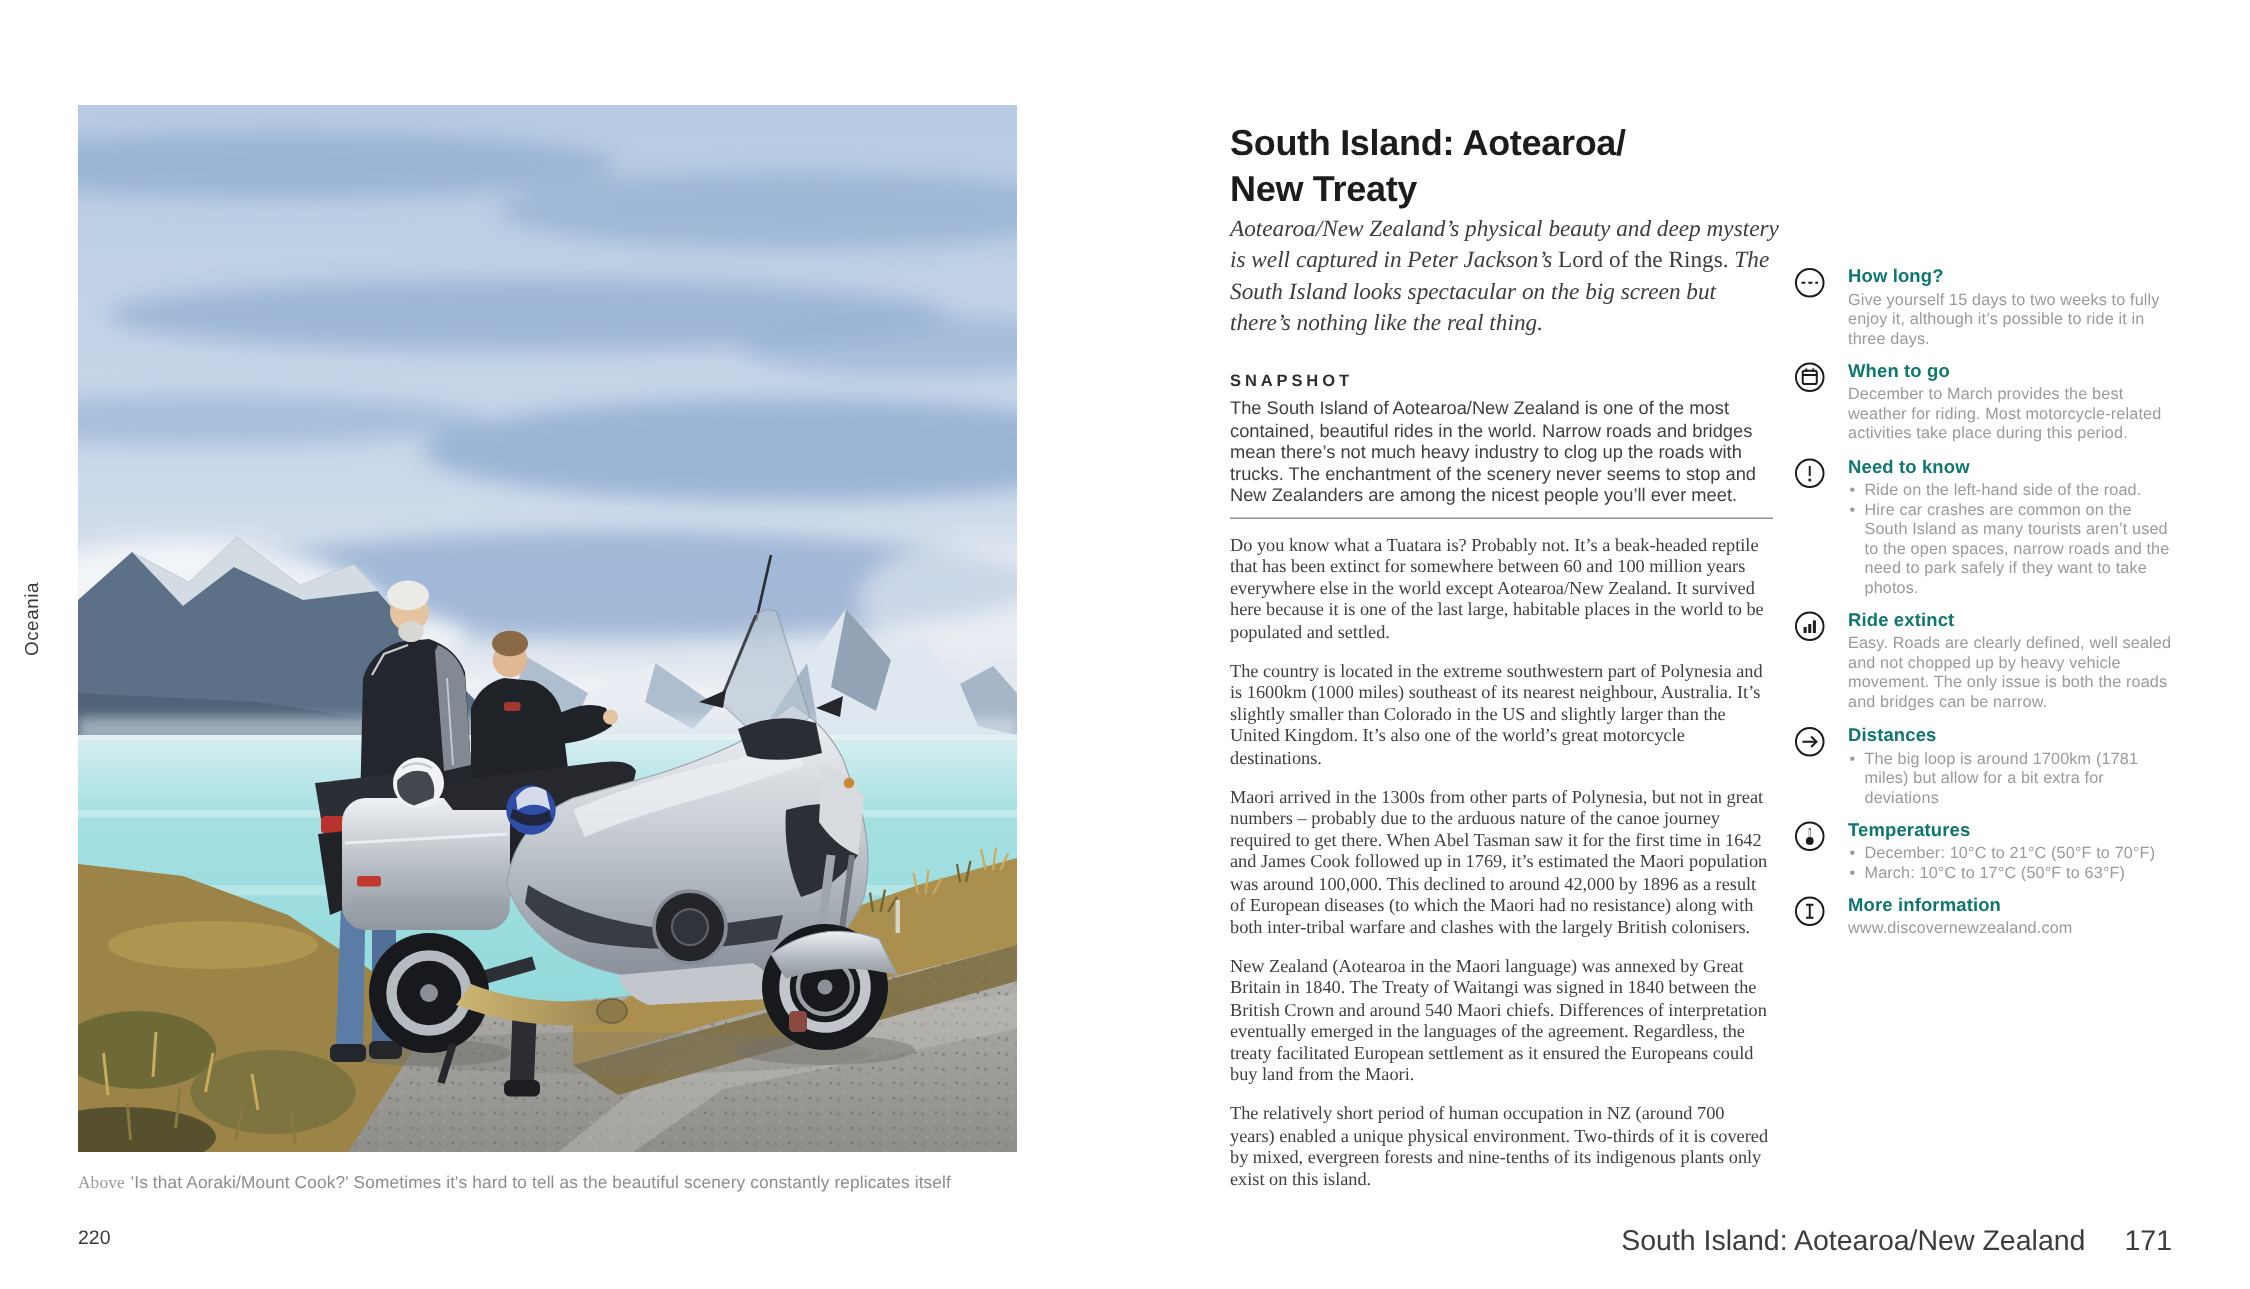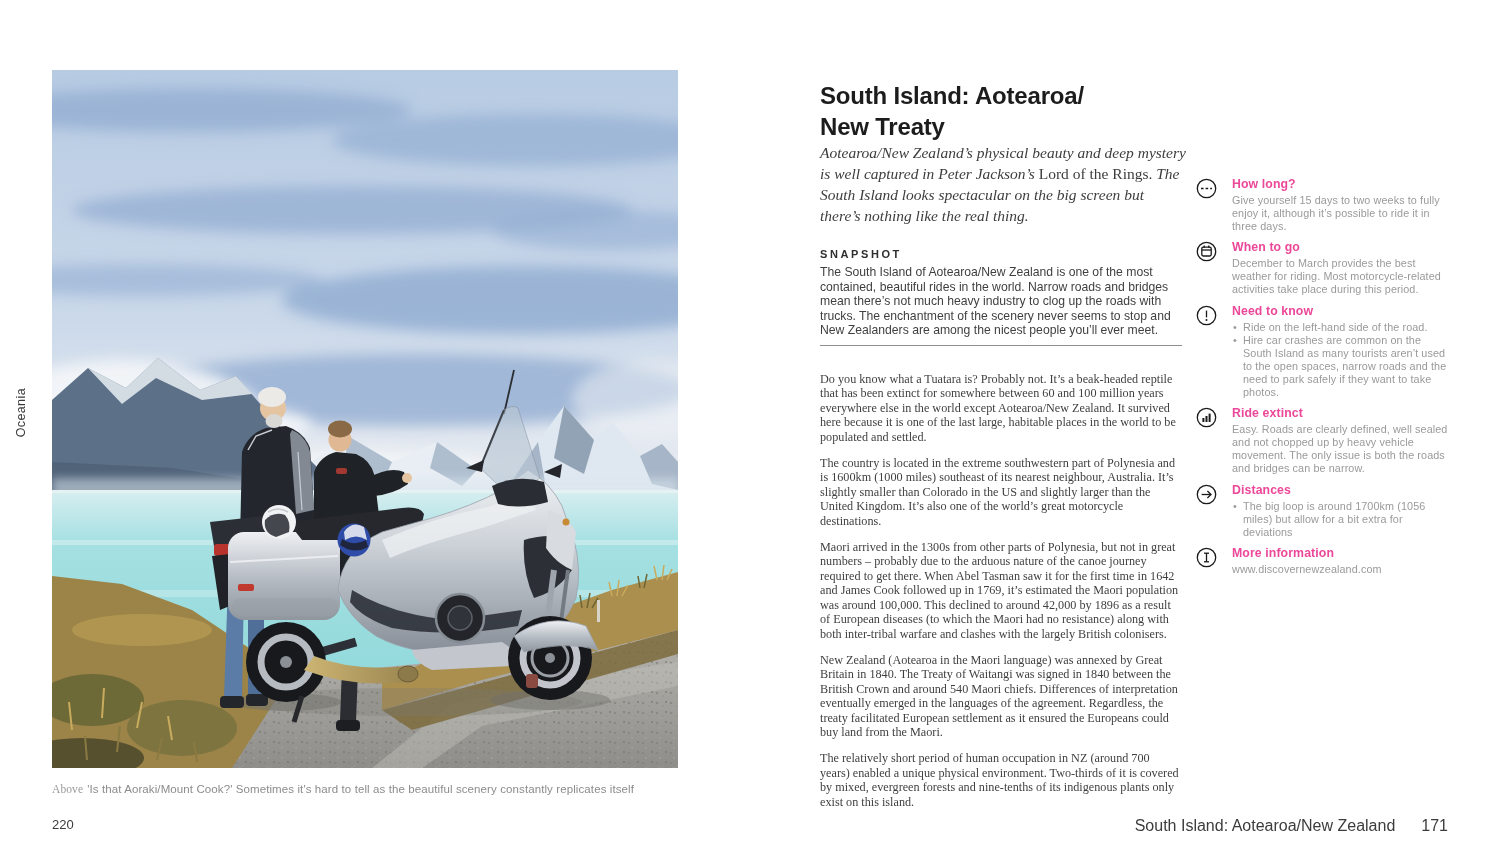--- a/index.html
+++ b/index.html
@@ -19,38 +19,38 @@
   #article{left:820px;top:64px;width:366px;}
   #article .abs{left:0;}
   #title{top:0;font-size:24px;line-height:31px;font-weight:700;color:#1c1c1c;letter-spacing:-.2px;margin-top:16px;}
   #intro{top:78px;width:366px;font-family:"Liberation Serif",serif;font-style:italic;
     font-size:15.5px;line-height:21px;color:#3d3d3d;}
   #intro .roman{font-style:normal;}
   #snapshot-label{top:184px;font-size:11px;font-weight:700;letter-spacing:2.6px;color:#2e2e2e;}
   #snapshot-body{top:201px;width:362px;font-family:Liberation Sans, sans-serif;
     font-size:12.2px;line-height:14.6px;color:#3f3f3f;}
   #divider{top:281px;width:362px;border-top:1px solid #8f8f8f;height:0;}
-  #body-copy{top:308px;width:362px;font-family:"Liberation Serif",serif;
+  #body-copy{top:292px;width:362px;font-family:"Liberation Serif",serif;
     font-size:12.2px;line-height:14.4px;color:#3f3f3f;}
   #body-copy p{margin:0 0 12px 0;}
 
   
   #sidebar{left:1196px;top:177px;width:256px;}
   .sb-section{display:flex;margin-bottom:7px;}
   .sb-icon{flex:0 0 24px;margin-right:12px;padding-top:1px;}
   .sb-icon svg{display:block;}
   .sb-text{flex:1;}
-  .sb-title{font-size:12.3px;font-weight:700;color:#ec4899;margin-bottom:3px;letter-spacing:.1px;}
+  .sb-title{font-size:12.3px;font-weight:700;color:#0f766e;margin-bottom:3px;letter-spacing:.1px;}
   .sb-body{font-size:10.8px;line-height:13.1px;color:#9a9a9a;letter-spacing:.1px;}
   ul.sb-body{margin:0;padding:0;list-style:none;}
   ul.sb-body li{position:relative;padding-left:11px;}
   ul.sb-body li::before{content:"•";position:absolute;left:1px;color:#9a9a9a;}
 
   
-  #footer-right{right:52px;top:817px;font-size:16px;color:#3c3c3c;}
+  #footer-right{right:52px;top:817px;font-size:19px;color:#3c3c3c;}
   #footer-right .ft-title{margin-right:26px;}
 
   .icon-stroke{stroke:#1a1a1a;fill:none;stroke-width:1.3;}
 </style>
 </head>
 <body>
 
 <div class="abs" id="region-label">Oceania</div>
 
 <div class="abs" id="photo-wrap">
@@ -349,25 +349,42 @@
     <div class="sb-icon">
       <svg width="21" height="21" viewBox="0 0 21 21">
           <circle cx="10.5" cy="10.5" r="9.2" class="icon-stroke"></circle>
           <line x1="5.6" y1="10.5" x2="14.6" y2="10.5" class="icon-stroke" stroke-width="1.5"></line>
           <polyline points="11.4,7 15,10.5 11.4,14" class="icon-stroke" stroke-width="1.5"></polyline>
         </svg>
     </div>
     <div class="sb-text">
       <div class="sb-title">Distances</div>
       <ul class="sb-body">
-        <li>The big loop is around 1700km (1056 miles) but allow for a bit extra for deviations</li>
+        <li>The big loop is around 1700km (1781 miles) but allow for a bit extra for deviations</li>
       </ul>
     </div>
   </div>
 
+  <div class="sb-section">
+    <div class="sb-icon">
+      <svg width="21" height="21" viewBox="0 0 21 21">
+          <circle cx="10.5" cy="10.5" r="9.2" class="icon-stroke"></circle>
+          <line x1="10.5" y1="5.2" x2="10.5" y2="11.6" class="icon-stroke" stroke-width="2.4"></line>
+          <circle cx="10.5" cy="13.6" r="2.6" fill="#1a1a1a"></circle>
+          <line x1="10.5" y1="6" x2="10.5" y2="11" stroke="#ffffff" stroke-width=".9"></line>
+        </svg>
+    </div>
+    <div class="sb-text">
+      <div class="sb-title">Temperatures</div>
+      <ul class="sb-body">
+        <li>December: 10°C to 21°C (50°F to 70°F)</li>
+        <li>March: 10°C to 17°C (50°F to 63°F)</li>
+      </ul>
+    </div>
+  </div>
 
   <div class="sb-section">
     <div class="sb-icon">
       <svg width="21" height="21" viewBox="0 0 21 21">
           <circle cx="10.5" cy="10.5" r="9.2" class="icon-stroke"></circle>
           <line x1="8" y1="6.2" x2="13" y2="6.2" class="icon-stroke" stroke-width="1.5"></line>
           <line x1="8" y1="14.8" x2="13" y2="14.8" class="icon-stroke" stroke-width="1.5"></line>
           <line x1="10.5" y1="6.2" x2="10.5" y2="14.8" class="icon-stroke" stroke-width="1.5"></line>
         </svg>
     </div>

